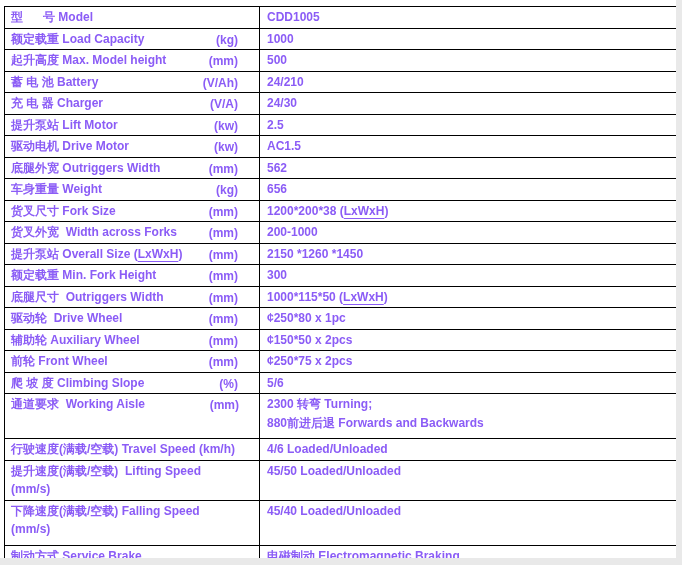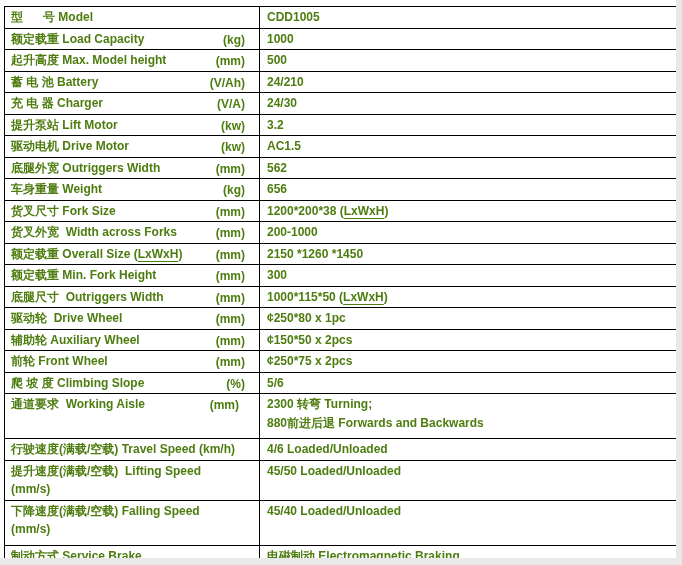--- a/index.html
+++ b/index.html
@@ -19,27 +19,27 @@
     width:670px;
     margin:6px 0 0 4px;
   }
   td.cell{
     border:1.5px solid #000000;
     vertical-align:top;
     padding:1px 0 1px 0;
     font-weight:700;
     font-size:12px;
     line-height:18.5px;
-    color:#4d7c0f;
+    color:#8b5cf6;
     overflow:hidden;
   }
   td.param{width:248px;position:relative;padding-left:6px;}
   td.val{width:421px;padding-left:7px;}
   .lbl{white-space:pre-wrap;}
-  .unit{position:absolute;top:2px;right:14px;}
+  .unit{position:absolute;top:2px;right:21px;}
   .unit.wide{right:20px;}
   .vline{white-space:pre-wrap;}
   .sq{
     text-decoration-line:underline;
     text-decoration-style:wavy;
     text-decoration-color:#d40000;
     text-decoration-thickness:1px;
     text-underline-offset:3px;
     text-decoration:underline;
   }
@@ -76,21 +76,21 @@
         </tr>
         <tr>
           <td class="cell param"><span class="lbl"><span>充 电 器 Charger</span></span><span class="unit">(V/A)</span></td>
           <td class="cell val">
             <div class="vline"><span>24/30</span></div>
           </td>
         </tr>
         <tr>
           <td class="cell param"><span class="lbl"><span>提升泵站 Lift Motor</span></span><span class="unit">(kw)</span></td>
           <td class="cell val">
-            <div class="vline"><span>3.2</span></div>
+            <div class="vline"><span>2.5</span></div>
           </td>
         </tr>
         <tr>
           <td class="cell param"><span class="lbl"><span>驱动电机 Drive Motor</span></span><span class="unit">(kw)</span></td>
           <td class="cell val">
             <div class="vline"><span>AC1.5</span></div>
           </td>
         </tr>
         <tr>
           <td class="cell param"><span class="lbl"><span>底腿外宽 Outriggers Width</span></span><span class="unit">(mm)</span></td>
@@ -110,21 +110,21 @@
             <div class="vline"><span>1200*200*38 (</span><span class="sq">LxWxH</span><span>)</span></div>
           </td>
         </tr>
         <tr>
           <td class="cell param"><span class="lbl"><span>货叉外宽  Width across Forks</span></span><span class="unit">(mm)</span></td>
           <td class="cell val">
             <div class="vline"><span>200-1000</span></div>
           </td>
         </tr>
         <tr>
-          <td class="cell param"><span class="lbl"><span>额定载重 Overall Size (</span><span class="sq">LxWxH</span><span>)</span></span><span class="unit">(mm)</span></td>
+          <td class="cell param"><span class="lbl"><span>提升泵站 Overall Size (</span><span class="sq">LxWxH</span><span>)</span></span><span class="unit">(mm)</span></td>
           <td class="cell val">
             <div class="vline"><span>2150 *1260 *1450</span></div>
           </td>
         </tr>
         <tr>
           <td class="cell param"><span class="lbl"><span>额定载重 Min. Fork Height</span></span><span class="unit">(mm)</span></td>
           <td class="cell val">
             <div class="vline"><span>300</span></div>
           </td>
         </tr>

